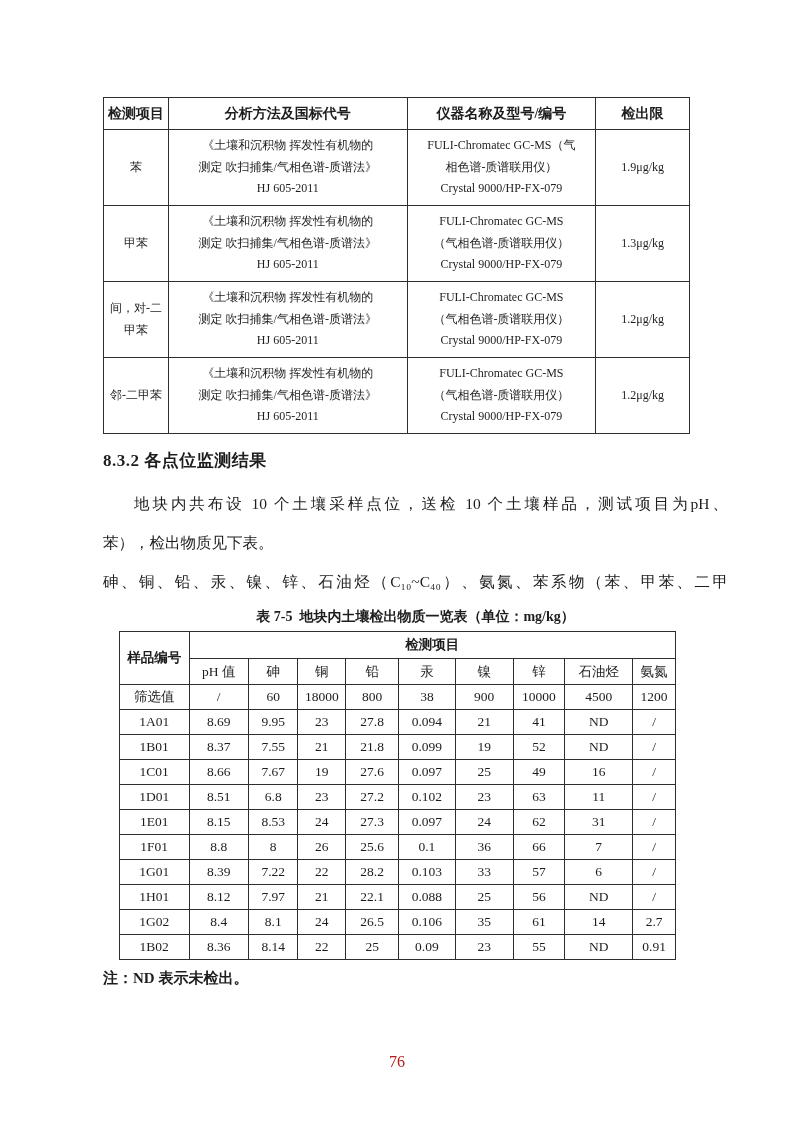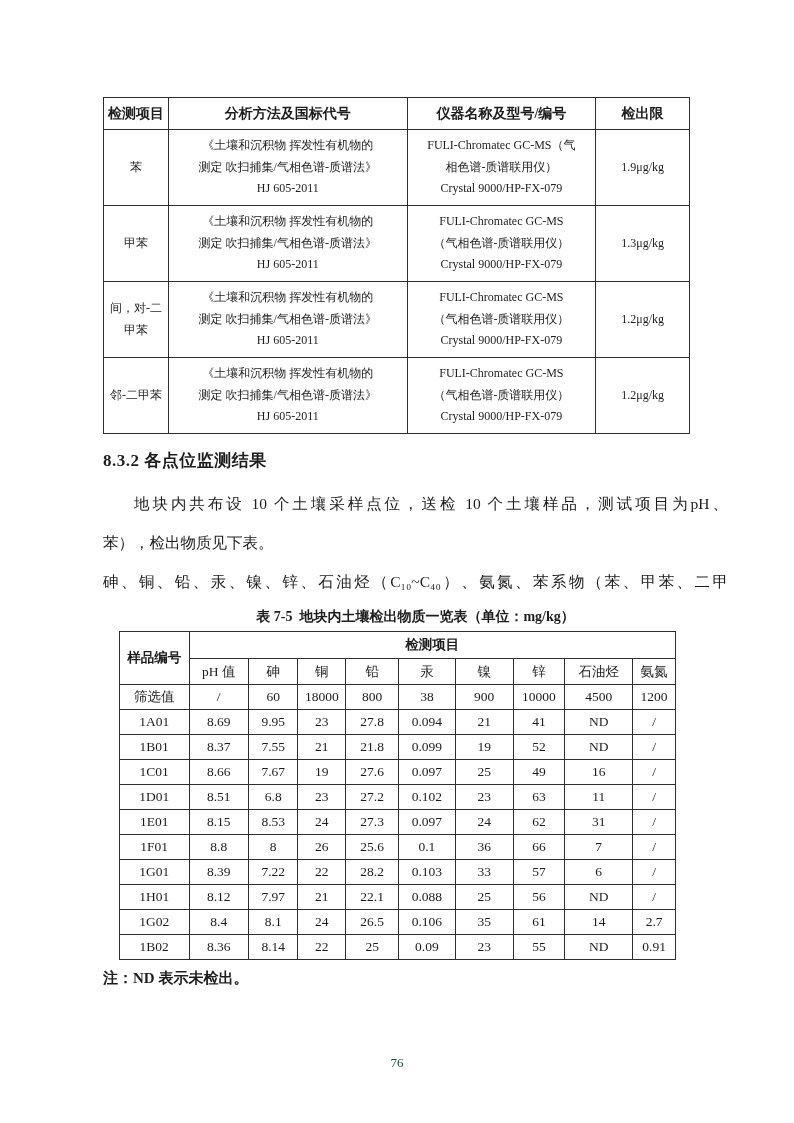--- a/index.html
+++ b/index.html
@@ -106,22 +106,22 @@
     font-size: 15px;
     font-weight: bold;
   }
 
   .page-number {
     position: absolute;
     bottom: 52px;
     left: 0;
     width: 100%;
     text-align: center;
-    font-size: 13px;
-    color: #14532d;
+    font-size: 16px;
+    color: #b91c1c;
   }
 </style>
 </head>
 <body>
 
 <div class="page">
   <div class="content">
 
     <table class="t1">
       <colgroup>

